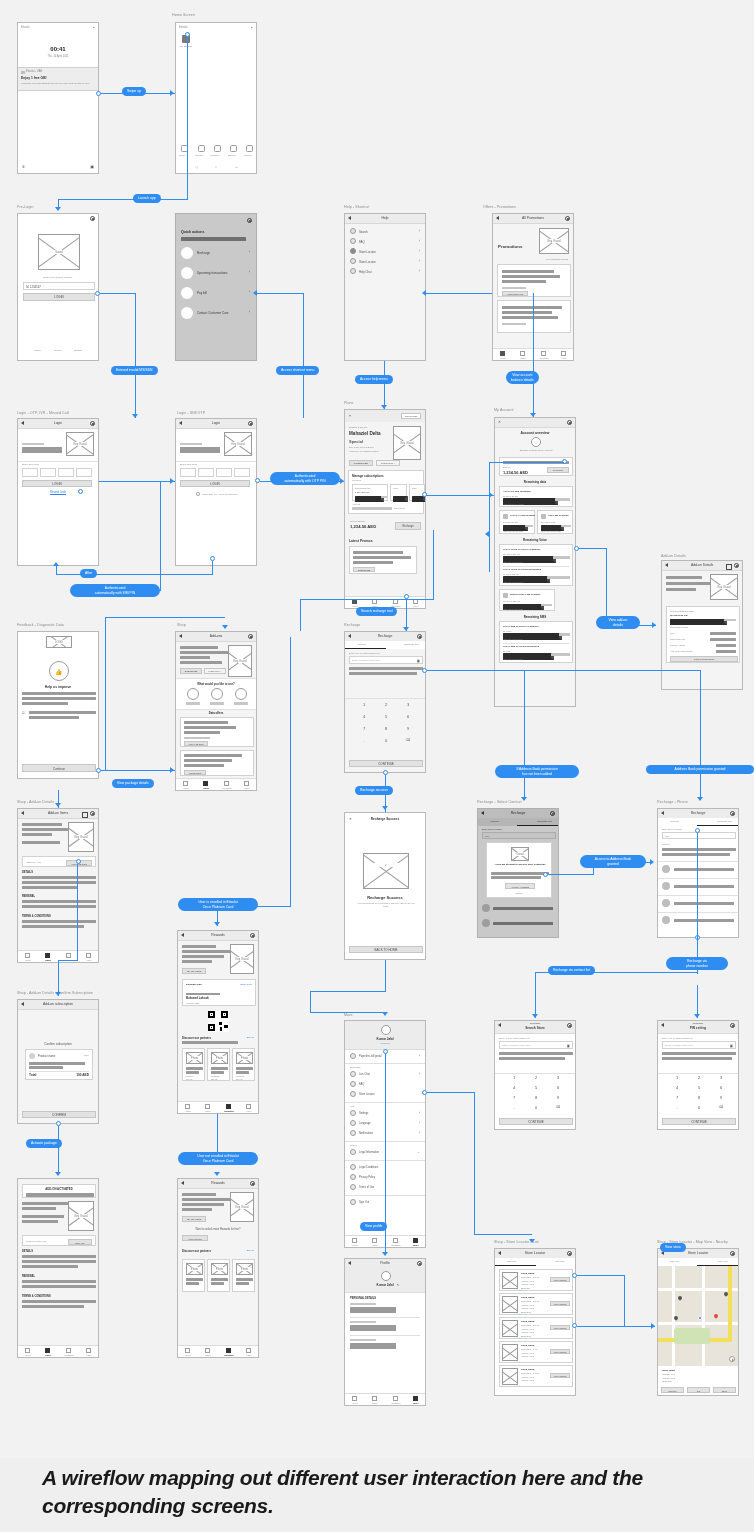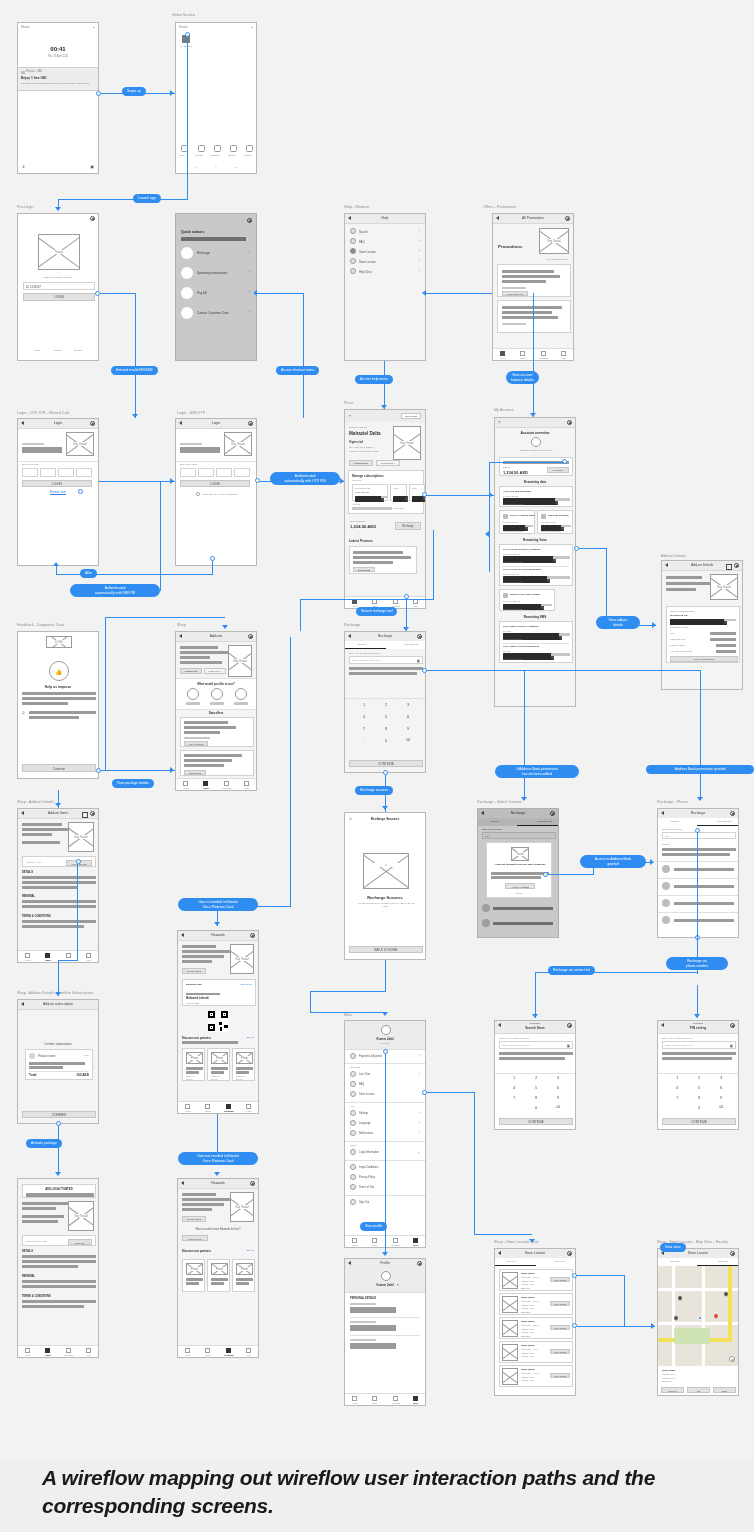--- a/index.html
+++ b/index.html
@@ -1315,14 +1315,14 @@
   <div class="cl cv" style="left:624px;top:1275px;height:52px;"></div>
   <div class="cl ch" style="left:624px;top:1326px;width:31px;"></div>
   <div class="arw r" style="left:651px;top:1323px;"></div>
   <div class="dot" style="left:572px;top:1323px;"></div>
   <div class="cl ch" style="left:577px;top:1326px;width:48px;"></div>
   <div class="pill" style="left:660px;top:1243px;">View store</div>
 
 </div>
 
 <div id="caption-bar">
-  <div class="cap">A wireflow mapping out wireflow user interaction paths and the corresponding screens.</div>
+  <div class="cap">A wireflow mapping out different user interaction here and the corresponding screens.</div>
 </div>
 
 </body></html>

